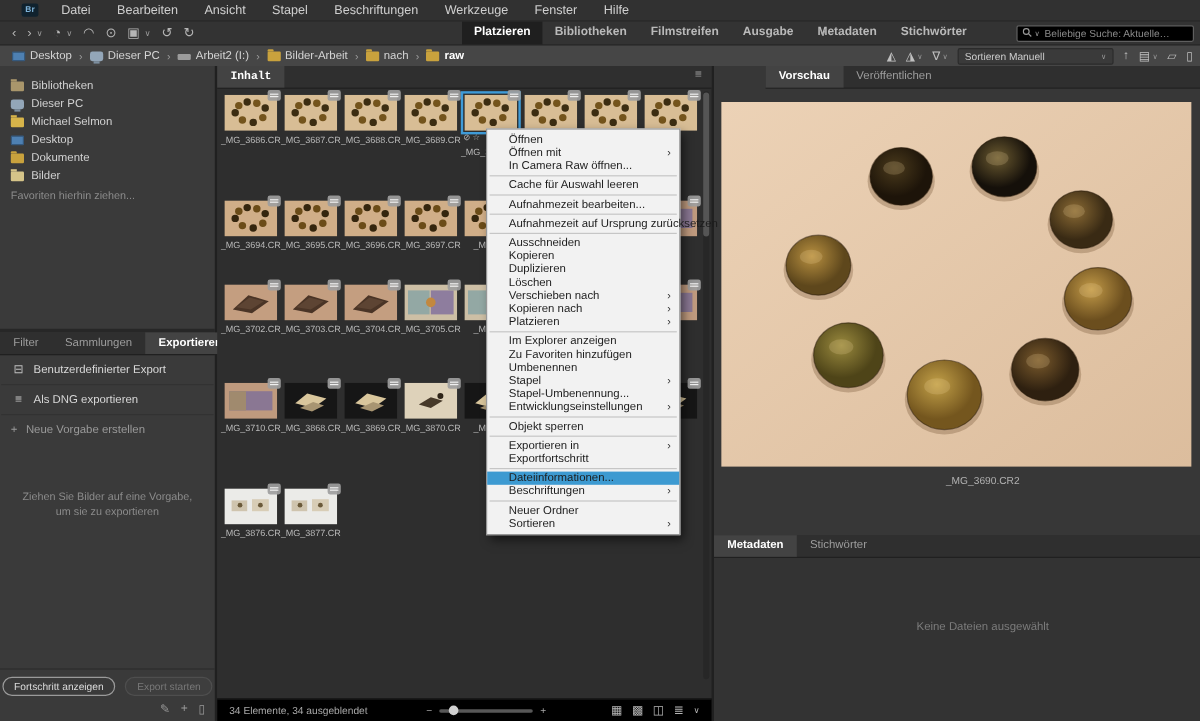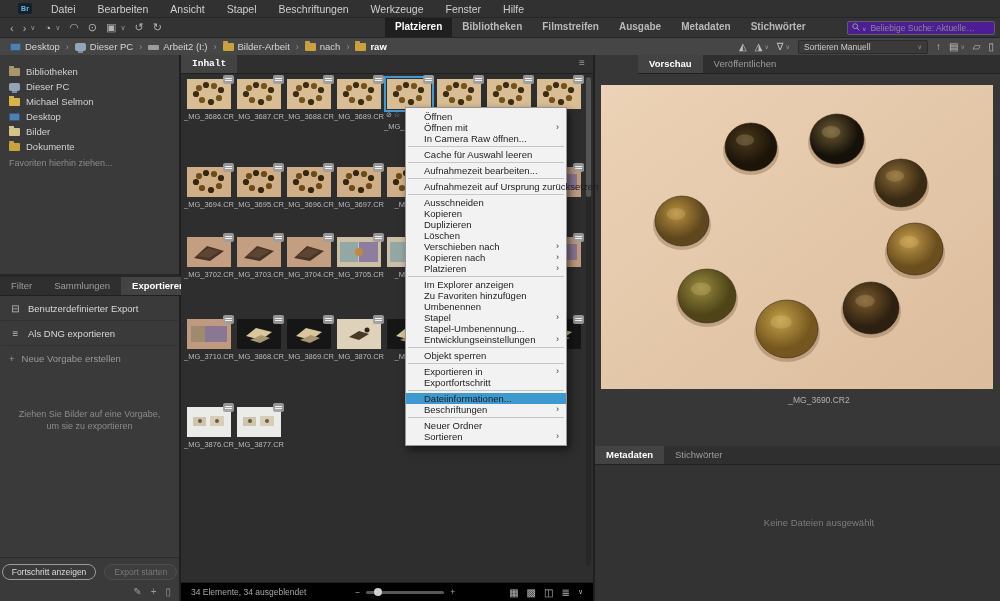--- a/index.html
+++ b/index.html
@@ -13,21 +13,21 @@
   .mitem{padding:0 11px;cursor:default;}
   .toolbar{position:absolute;left:0;top:18px;width:1000px;height:19px;background:#333333;
     border-bottom:1px solid #242424;}
   .navicons{position:absolute;left:10px;top:0;height:19px;display:flex;align-items:center;gap:9px;
     font-size:11px;color:#b5b5b5;}
   .navicons .chev{font-size:7px;color:#999;margin-left:-5px;}
   .wtabs{position:absolute;left:385px;top:0;height:19px;display:flex;align-items:stretch;font-size:10px;}
   .wtab{padding:3px 10px 0 10px;color:#b9b9b9;font-weight:bold;}
   .wtab.active{background:#1f1f1f;color:#ffffff;}
   .wchev{position:absolute;left:683px;top:5px;font-size:8px;color:#aaa;}
-  .search{position:absolute;right:5px;top:3px;width:138px;height:12px;background:#4c1d95;
+  .search{position:absolute;right:5px;top:3px;width:138px;height:12px;background:#000000;
     border:1px solid #5f5f5f;border-radius:2px;display:flex;align-items:center;font-size:8.5px;color:#8a8a8a;padding:0 4px;}
   .search .mag{margin-right:2px;}
   .search .chev{font-size:6px;margin-right:4px;color:#999;}
   .search .ph{white-space:nowrap;overflow:hidden;}
   .pathbar{position:absolute;left:0;top:38px;width:1000px;height:17px;background:#464646;
     border-bottom:1px solid #222;display:flex;align-items:center;font-size:9.5px;color:#d5d5d5;}
   .crumbs{display:flex;align-items:center;padding-left:8px;}
   .crumb{display:flex;align-items:center;gap:4px;padding:0 2px;}
   .crumb.current span{color:#fff;font-weight:bold;}
   .csep{color:#9a9a9a;padding:0 4px;font-size:9px;}
@@ -225,26 +225,26 @@
         </div>
         <div class="favitem">
           <i class="ic user"></i>
           <span>Michael Selmon</span>
         </div>
         <div class="favitem">
           <i class="ic desktop"></i>
           <span>Desktop</span>
         </div>
         <div class="favitem">
+          <i class="ic folder"></i>
+          <span>Dokumente</span>
+        </div>
+        <div class="favitem">
           <i class="ic pictures"></i>
           <span>Bilder</span>
-        </div>
-        <div class="favitem">
-          <i class="ic folder"></i>
-          <span>Dokumente</span>
         </div>
       </div>
     <div class="favhint">Favoriten hierhin ziehen...</div>
     <div class="hsplit"></div>
     <div class="exptabs">
       <div class="ptabstrip" id="exptabstrip">
           <span class="ptab">Filter</span>
           <span class="ptab">Sammlungen</span>
           <span class="ptab active">Exportieren</span>
         </div>

